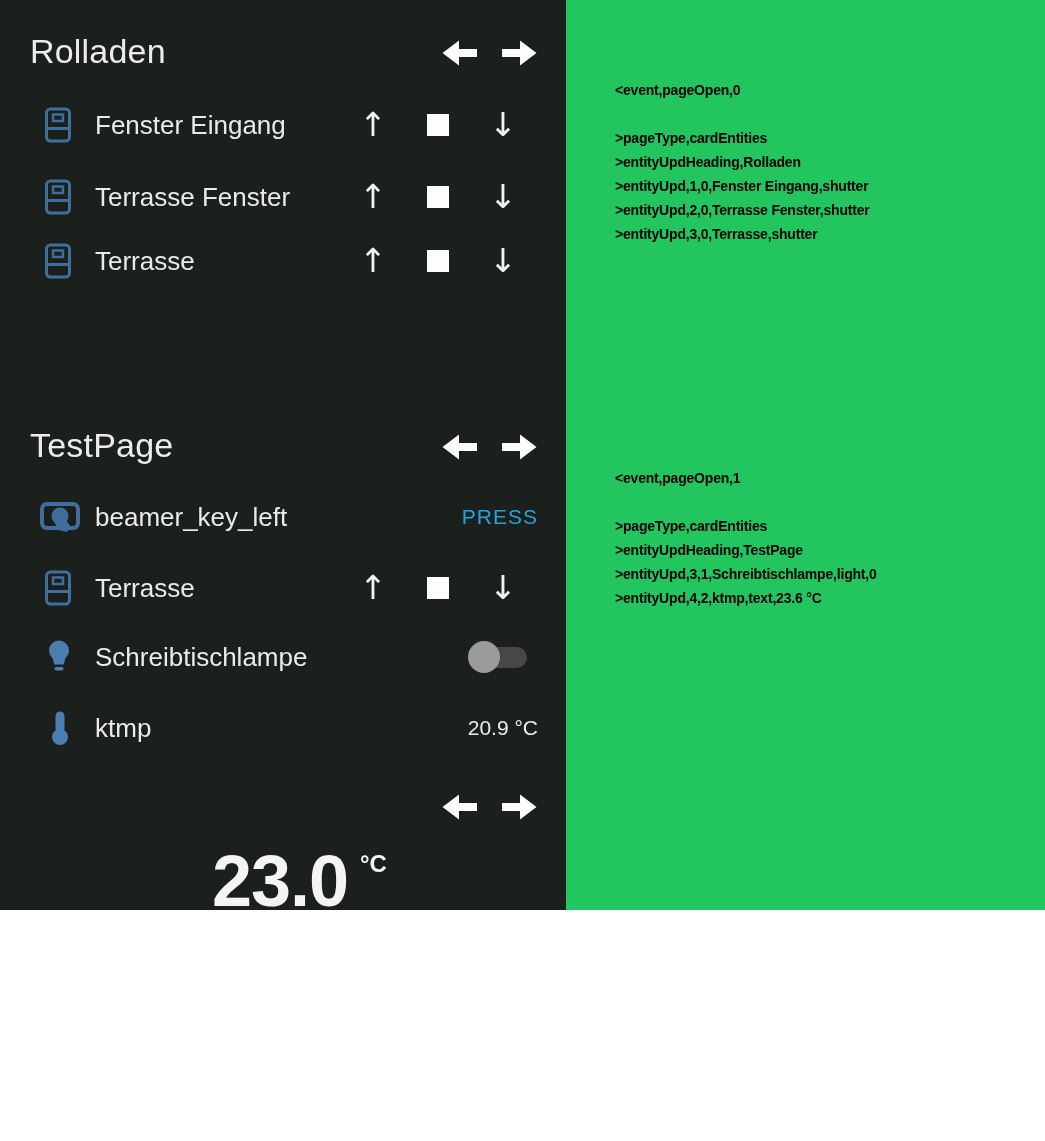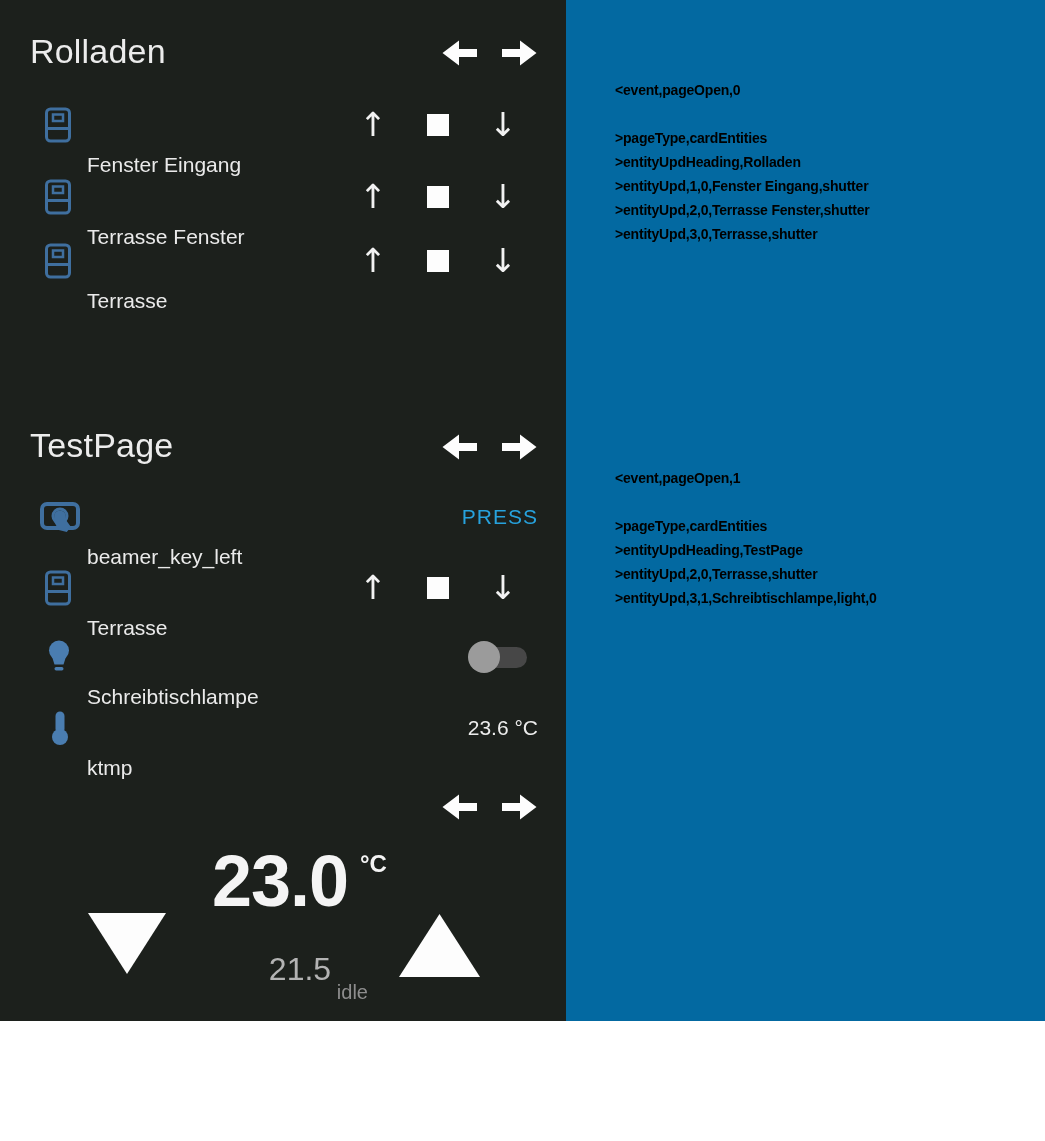--- a/index.html
+++ b/index.html
@@ -1,35 +1,35 @@
 <!DOCTYPE html>
 <html><head>
 <meta charset="utf-8">
 <style>
   html,body{margin:0;padding:0;}
   body{
     width:1045px;height:1141px;background:#ffffff;
     font-family:"Liberation Sans","DejaVu Sans",sans-serif;
   }
-  .canvas{position:relative;width:1045px;height:1021px;background:#0369a1;overflow:hidden;}
+  .canvas{position:relative;width:1045px;height:910px;background:#22c55e;overflow:hidden;}
 
   
   .panel-col{position:absolute;left:0;top:0;width:566px;height:1141px;background:#1c201c;}
 
   .heading{
     position:absolute;left:30px;font-size:34px;line-height:36px;
     color:#ececec;letter-spacing:.2px;white-space:nowrap;
   }
   .nav{position:absolute;width:37px;height:28px;cursor:pointer;}
 
   .srow{position:absolute;left:0;width:566px;height:44px;}
   .eicon{position:absolute;top:50%;transform:translateY(-50%);line-height:0;}
   .elabel{
-    position:absolute;left:87px;top:50%;transform:translateY(-50%);
-    font-size:21px;color:#eaeaea;white-space:nowrap;margin-top:40px;
+    position:absolute;left:95px;top:50%;transform:translateY(-50%);
+    font-size:26px;color:#eaeaea;white-space:nowrap;
   }
   .ctl{position:absolute;top:50%;transform:translateY(-50%);}
   .glyph{
     width:36px;text-align:center;font-size:33px;line-height:36px;
     color:#f2f2f2;font-family:"DejaVu Sans",sans-serif;cursor:pointer;
   }
   .ctl-up{left:355px;}
   .ctl-stop{left:427px;width:22px;height:22px;cursor:pointer;}
   .sq{display:block;width:22px;height:22px;background:#fdfdfd;}
   .ctl-down{left:485px;}
@@ -193,21 +193,21 @@
       </div>
 
       <div class="srow" style="top:706px">
         <span class="eicon" style="left:51px">
           <svg width="18" height="36" viewBox="0 0 18 36">
             <rect x="4.5" y="1.5" width="9" height="22" rx="4.5" fill="#4a7db0"></rect>
             <circle cx="9" cy="27" r="8" fill="#4a7db0"></circle>
           </svg>
         </span>
         <span class="elabel">ktmp</span>
-        <span class="rowval">23.6 °C</span>
+        <span class="rowval">20.9 °C</span>
       </div>
     </div>
 
     <div>
       <svg class="nav" style="left:441px;top:793px" viewBox="0 0 37 28">
         <polygon points="36,10 18,10 18,1.5 1.5,14 18,26.5 18,18 36,18" fill="#fdfdfd"></polygon>
       </svg>
       <svg class="nav" style="left:501px;top:793px" viewBox="0 0 37 28">
         <polygon points="1,10 19,10 19,1.5 35.5,14 19,26.5 19,18 1,18" fill="#fdfdfd"></polygon>
       </svg>
@@ -240,17 +240,17 @@
     <div class="pl">&gt;entityUpd,1,0,Fenster Eingang,shutter</div>
     <div class="pl">&gt;entityUpd,2,0,Terrasse Fenster,shutter</div>
     <div class="pl">&gt;entityUpd,3,0,Terrasse,shutter</div>
   </div>
 
   <div class="proto" style="left:615px;top:466px">
     <div class="pl">&lt;event,pageOpen,1</div>
     <div class="pl"></div>
     <div class="pl">&gt;pageType,cardEntities</div>
     <div class="pl">&gt;entityUpdHeading,TestPage</div>
-    <div class="pl">&gt;entityUpd,2,0,Terrasse,shutter</div>
     <div class="pl">&gt;entityUpd,3,1,Schreibtischlampe,light,0</div>
+    <div class="pl">&gt;entityUpd,4,2,ktmp,text,23.6 °C</div>
   </div>
 
 </div>
 
 </body></html>

